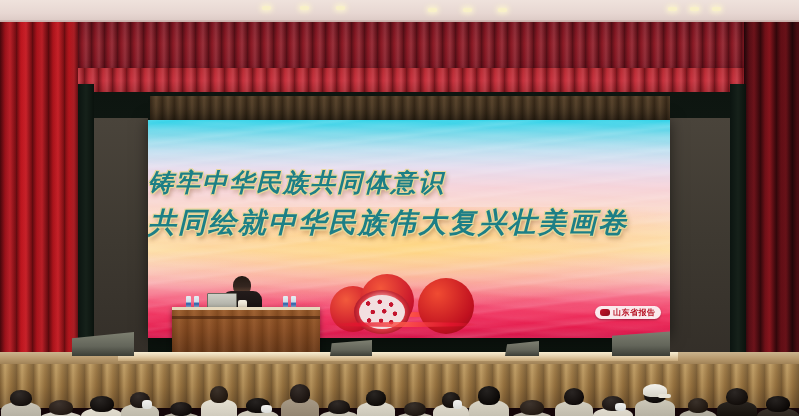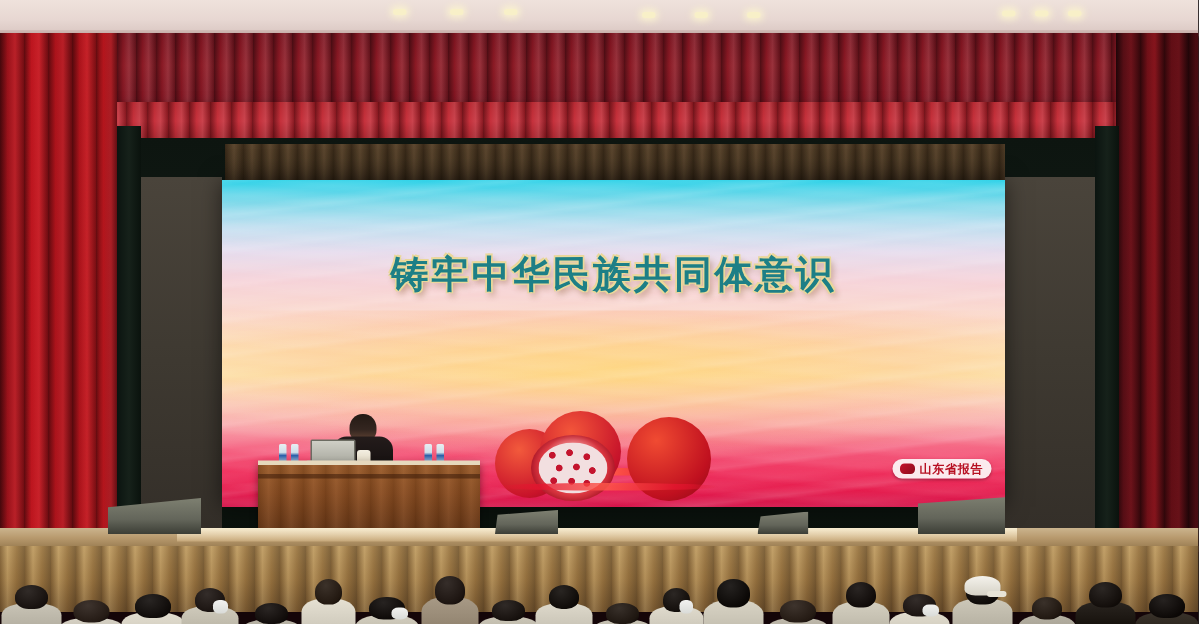--- a/index.html
+++ b/index.html
@@ -130,31 +130,32 @@
       rgba(255,255,255,.00) 12px);
     mix-blend-mode:screen;opacity:.6;
   }
   .warmglow{
     position:absolute;left:-10%;top:40%;width:120%;height:45%;
     background:radial-gradient(ellipse at 50% 40%,rgba(255,200,90,.55) 0%,rgba(255,150,80,.20) 45%,rgba(255,120,90,0) 75%);
   }
 
   
   .led-title{
-    position:absolute;left:0;right:0;text-align:center;
+    position:absolute;left:0;right:0;text-align:left;
     font-weight:bold;color:#1d7f86;
     letter-spacing:2px;
     text-shadow:
       0 0 1px #f5e3a0,
       1px 1px 0 #e9d79a,
       -1px -1px 0 #e9d79a,
       1px -1px 0 #e9d79a,
       -1px 1px 0 #e9d79a,
       2px 3px 4px rgba(120,70,20,.45);
     font-family:"DejaVu Sans","Liberation Sans",sans-serif;
+    font-style:italic;
   }
   .led-title.l1{top:46px;font-size:25px;}
   .led-title.l2{top:84px;font-size:28px;}
 
   
   .pomegranate{position:absolute;left:182px;top:150px;width:150px;height:64px;}
   .pom{position:absolute;border-radius:50%;}
   .pom.a{left:0px;  top:16px;width:46px;height:46px;
     background:radial-gradient(circle at 35% 30%,#f25a3c,#c9132a 70%,#8f0c1e);}
   .pom.b{left:88px; top:8px; width:56px;height:56px;
@@ -335,20 +336,21 @@
   <div class="side-curtain right"></div>
   <div class="dark-drape" style="left:78px;"></div>
   <div class="dark-drape" style="left:730px;"></div>
 
   <div class="led-screen">
     <div class="warmglow"></div>
     <div class="streaks"></div>
     <div class="streaks2"></div>
 
     <div class="led-title l1">铸牢中华民族共同体意识</div>
+    <div class="led-title l2">共同绘就中华民族伟大复兴壮美画卷</div>
 
     <div class="pomegranate">
       <div class="ribbon" style="top:42px;"></div>
       <div class="pom a"></div>
       <div class="pom b"></div>
       <div class="pom c"></div>
       <div class="pom-open">
         <div class="seeds"></div>
       </div>
       <div class="ribbon" style="top:52px;opacity:.8;"></div>

